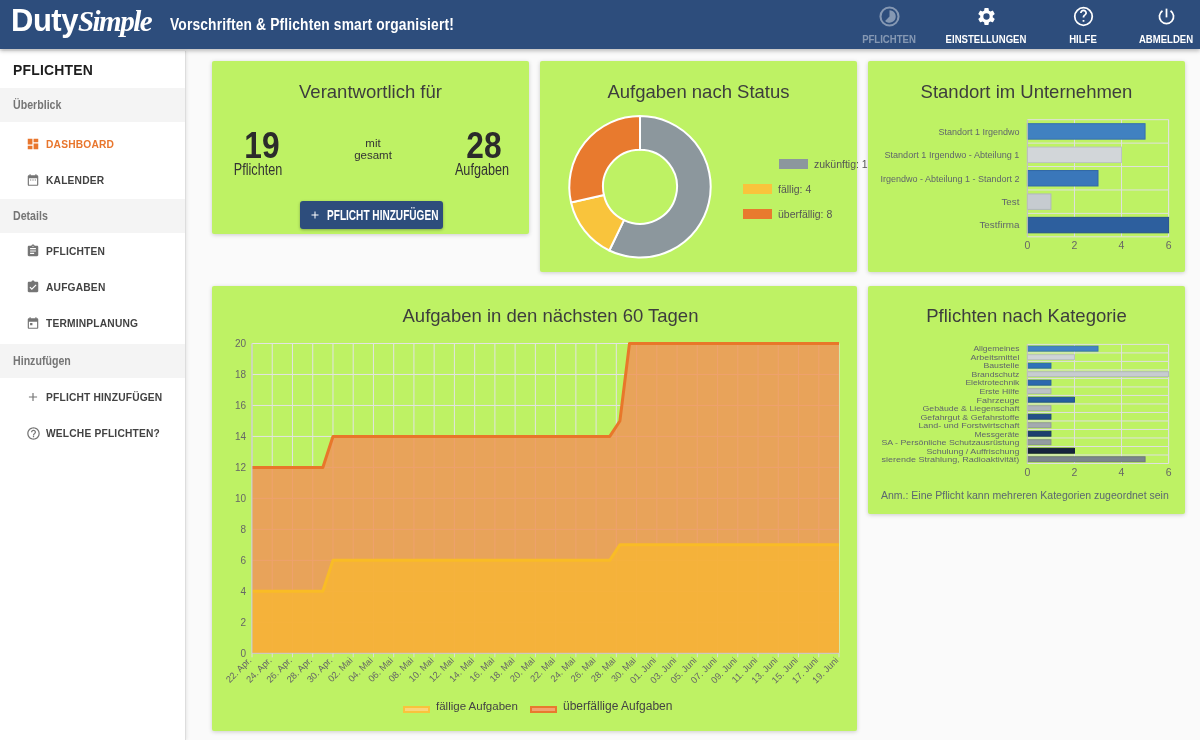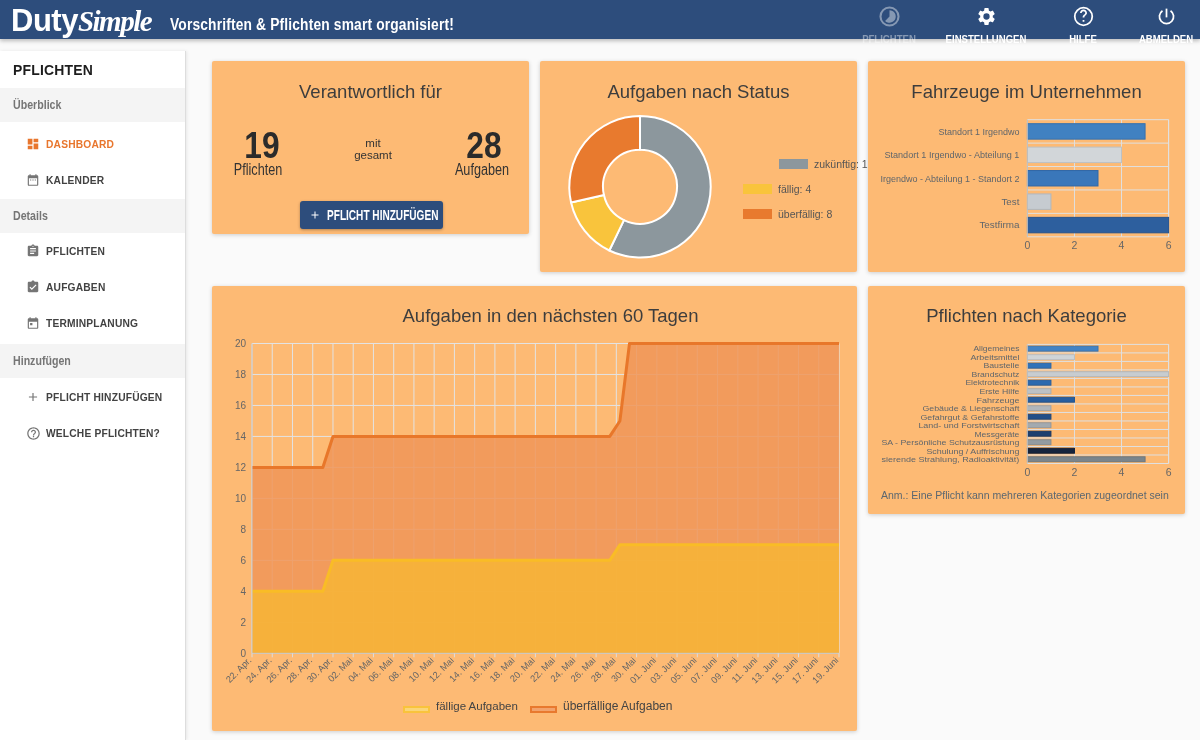--- a/index.html
+++ b/index.html
@@ -1,32 +1,32 @@
 <!DOCTYPE html>
 <html><head><meta charset="utf-8"><title>DutySimple</title>
 <style>
 *{margin:0;padding:0;box-sizing:border-box;}
 html,body{width:1200px;height:740px;overflow:hidden;}
 body{font-family:"Liberation Sans",sans-serif;background:#fafafa;position:relative;}
-.hdr{position:absolute;left:0;top:0;width:1200px;height:39px;background:#2D4D7C;box-shadow:0 2px 4px rgba(0,0,0,.25);z-index:10;}
+.hdr{position:absolute;left:0;top:0;width:1200px;height:49px;background:#2D4D7C;box-shadow:0 2px 4px rgba(0,0,0,.25);z-index:10;}
 .logo{position:absolute;left:11px;top:3px;color:#fff;}
 .logo .d{font-size:31px;font-weight:bold;letter-spacing:-.5px;}
 .logo .s{font-family:"Liberation Serif",serif;font-style:italic;font-size:29px;font-weight:bold;letter-spacing:-1.5px;}
 .tag{position:absolute;left:170px;top:16px;color:#fff;font-size:16px;font-weight:bold;letter-spacing:.2px;transform:scaleX(.86);transform-origin:0 50%;}
 .nav{position:absolute;top:6px;width:120px;text-align:center;color:#fff;}
 .nav .ic{height:22px;}
 .nav .t{font-size:11px;font-weight:bold;letter-spacing:0;margin-top:5px;transform:scaleX(.87);}
 .sb{position:absolute;left:0;top:51px;width:186px;height:689px;background:#fff;border-right:1px solid #ddd;box-shadow:1px 0 3px rgba(0,0,0,.08);}
 .sb h1{position:absolute;left:13px;top:10px;font-size:15.5px;letter-spacing:.2px;color:#1d1d1d;transform:scaleX(.9);transform-origin:0 50%;}
 .band{position:absolute;left:0;width:185px;height:34px;background:#f4f4f4;color:#757575;font-size:12.5px;font-weight:bold;line-height:34px;padding-left:13px;}
 .band span{display:inline-block;transform:scaleX(.85);transform-origin:0 50%;}
 .mi{position:absolute;left:0;width:185px;height:36px;}
 .mi svg{position:absolute;left:26px;top:11px;}
 .mi .lb{position:absolute;left:46px;top:50%;transform:translateY(-50%) scaleX(.93);transform-origin:0 50%;font-size:11px;font-weight:bold;letter-spacing:.2px;color:#424242;white-space:nowrap;}
-.card{position:absolute;background:#fdba74;border-radius:2px;box-shadow:0 1px 4px rgba(0,0,0,.18);}
+.card{position:absolute;background:#bef264;border-radius:2px;box-shadow:0 1px 4px rgba(0,0,0,.18);}
 .ct{position:absolute;width:100%;text-align:center;font-size:18.5px;color:#3d3d3d;}
 .big{position:absolute;font-size:36px;font-weight:bold;color:#2b2b2b;text-align:center;width:120px;transform:scaleX(.88);}
 .sub{position:absolute;font-size:16px;color:#333;text-align:center;width:160px;transform:scaleX(.79);}
 .btn{position:absolute;left:88px;top:140px;width:143px;height:28px;background:#2D4D7C;border-radius:3px;color:#fff;text-align:center;line-height:28px;box-shadow:0 1px 3px rgba(0,0,0,.3);white-space:nowrap;}
 .btn .bt{position:absolute;left:27px;top:0;font-size:14px;font-weight:bold;transform:scaleX(.72);transform-origin:0 50%;letter-spacing:0;}
 .btn svg{position:absolute;left:9px;top:8px;}
 .leg{position:absolute;font-size:10.5px;color:#555;white-space:nowrap;line-height:11px;}
 .leg i{display:inline-block;width:29px;height:10px;margin-right:6px;vertical-align:-1.5px;}
 </style></head><body>
 
@@ -133,21 +133,21 @@
       <path d="M100.00 55.10A70.7 70.7 0 1 1 69.32 189.50L83.95 159.14A37.0 37.0 0 1 0 100.00 88.80Z" fill="#8C979D" stroke="#fff" stroke-width="2" stroke-linejoin="round"></path>
       <path d="M69.32 189.50A70.7 70.7 0 0 1 31.07 141.53L63.93 134.03A37.0 37.0 0 0 0 83.95 159.14Z" fill="#F9C43C" stroke="#fff" stroke-width="2" stroke-linejoin="round"></path>
       <path d="M31.07 141.53A70.7 70.7 0 0 1 100.00 55.10L100.00 88.80A37.0 37.0 0 0 0 63.93 134.03Z" fill="#E87A2E" stroke="#fff" stroke-width="2" stroke-linejoin="round"></path>
     </svg>
   <div class="leg" style="left:203px;top:97.5px;margin-left:36px;"><i style="background:#8C979D;"></i>zukünftig: 16</div>
   <div class="leg" style="left:203px;top:122.5px;text-align:center;"><i style="background:#F9C43C;"></i>fällig: 4</div>
   <div class="leg" style="left:203px;top:147.5px;"><i style="background:#E87A2E;"></i>überfällig: 8</div>
 </div>
 
 <div class="card" style="left:868px;top:61px;width:317px;height:211px;overflow:hidden;">
-  <div class="ct" style="top:20px;">Fahrzeuge im Unternehmen</div>
+  <div class="ct" style="top:20px;">Standort im Unternehmen</div>
   <svg width="317" height="211" style="position:absolute;left:0;top:0;">
       <g stroke="#e0e0e0" stroke-width="1">
         <line x1="159.40" y1="58.7" x2="159.40" y2="175.8"></line>
         <line x1="206.47" y1="58.7" x2="206.47" y2="175.8"></line>
         <line x1="253.53" y1="58.7" x2="253.53" y2="175.8"></line>
         <line x1="300.60" y1="58.7" x2="300.60" y2="175.8"></line>
         <line x1="159.4" y1="58.70" x2="300.6" y2="58.70"></line>
         <line x1="159.4" y1="82.12" x2="300.6" y2="82.12"></line>
         <line x1="159.4" y1="105.54" x2="300.6" y2="105.54"></line>
         <line x1="159.4" y1="128.96" x2="300.6" y2="128.96"></line>

